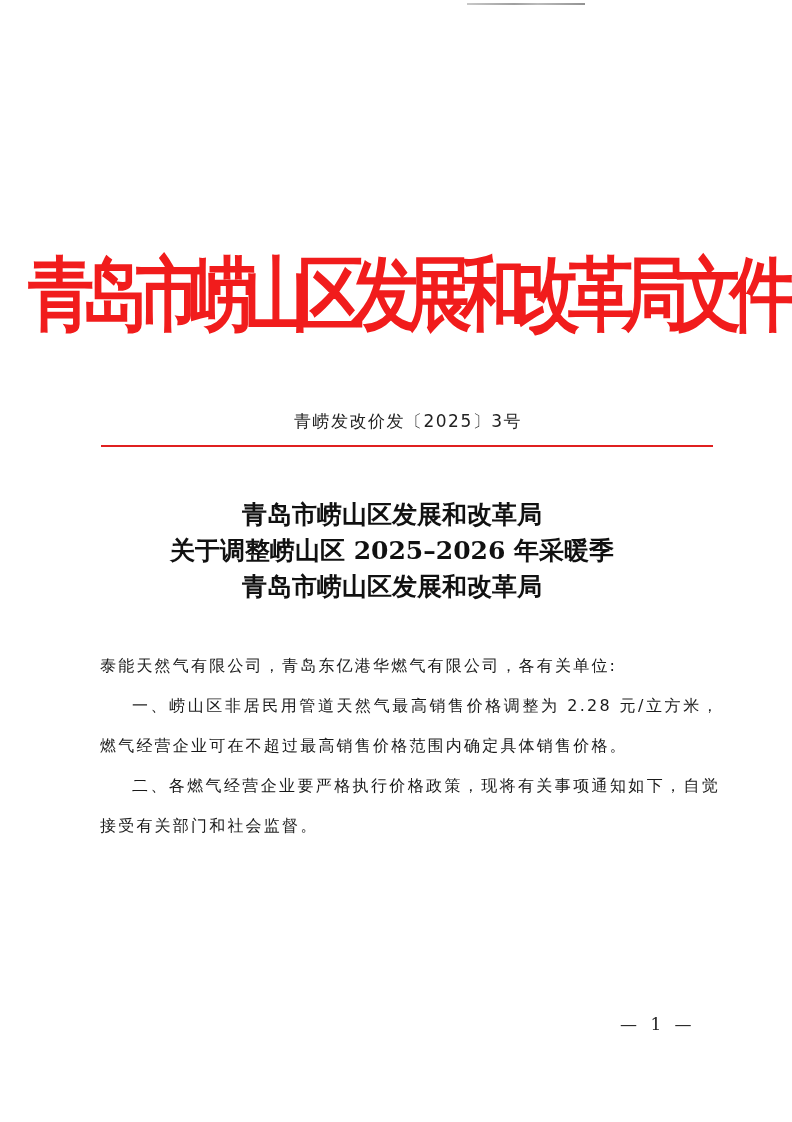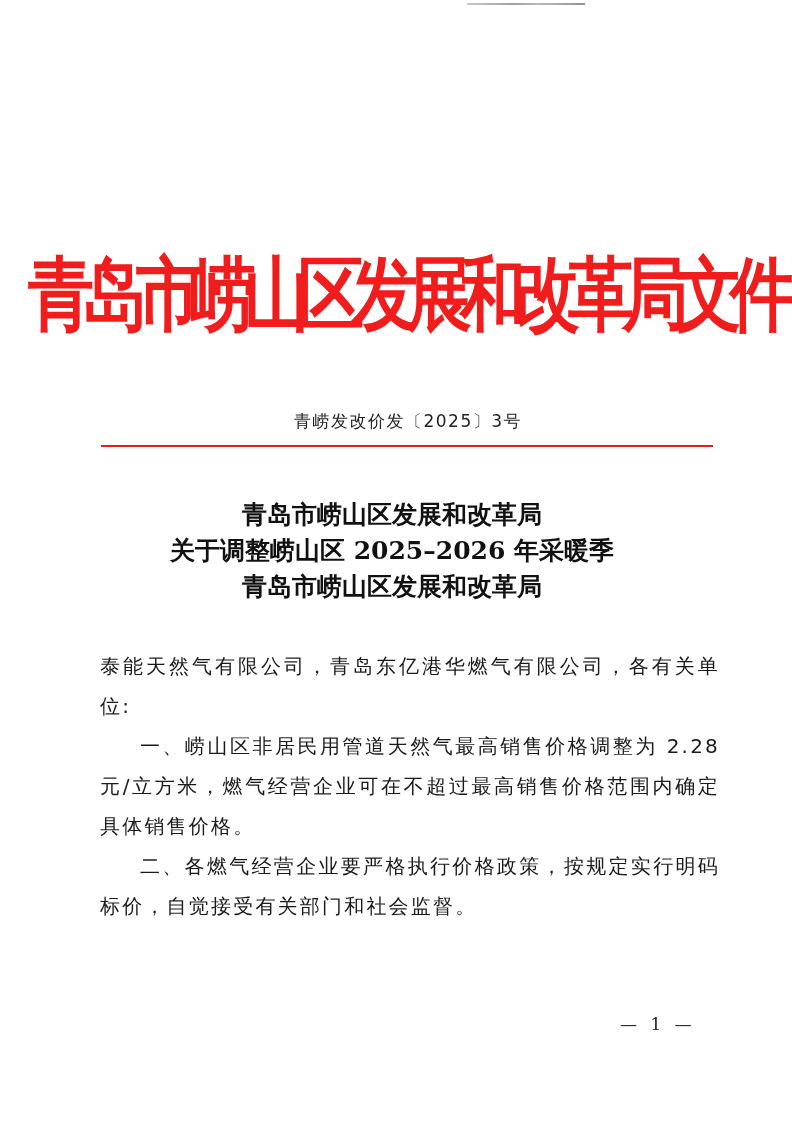--- a/index.html
+++ b/index.html
@@ -71,21 +71,21 @@
       font-size: 25px;
       line-height: 36px;
       color: #111;
     }
     .title div { white-space: nowrap; }
     .body-text {
       position: absolute;
       left: 100px;
       top: 646px;
       width: 620px;
-      font-size: 20px;
+      font-size: 16px;
       line-height: 40px;
       letter-spacing: 2.2px;
       color: #1a1a1a;
     }
     .body-text p {
       margin: 0;
       text-align: justify;
       text-align-last: left;
     }
     .indent { text-indent: 2em; }
@@ -112,16 +112,16 @@
 
 <div class="title">
   <div>青岛市崂山区发展和改革局</div>
   <div>关于调整崂山区 2025–2026 年采暖季</div>
   <div>青岛市崂山区发展和改革局</div>
 </div>
 
 <div class="body-text">
   <p>泰能天然气有限公司，青岛东亿港华燃气有限公司，各有关单位:</p>
   <p class="indent">一、崂山区非居民用管道天然气最高销售价格调整为 2.28 元/立方米，燃气经营企业可在不超过最高销售价格范围内确定具体销售价格。</p>
-  <p class="indent">二、各燃气经营企业要严格执行价格政策，按规定实行明码标价，自觉接受有关部门和社会监督。</p>
+  <p class="indent">二、各燃气经营企业要严格执行价格政策，现将有关事项通知如下，自觉接受有关部门和社会监督。</p>
 </div>
 
 <div class="page-number">— 1 —</div>
 
 </body></html>

